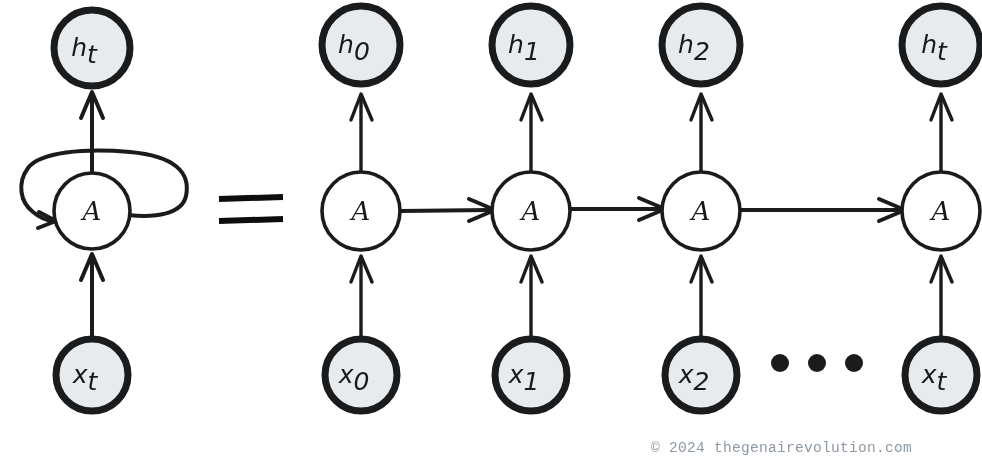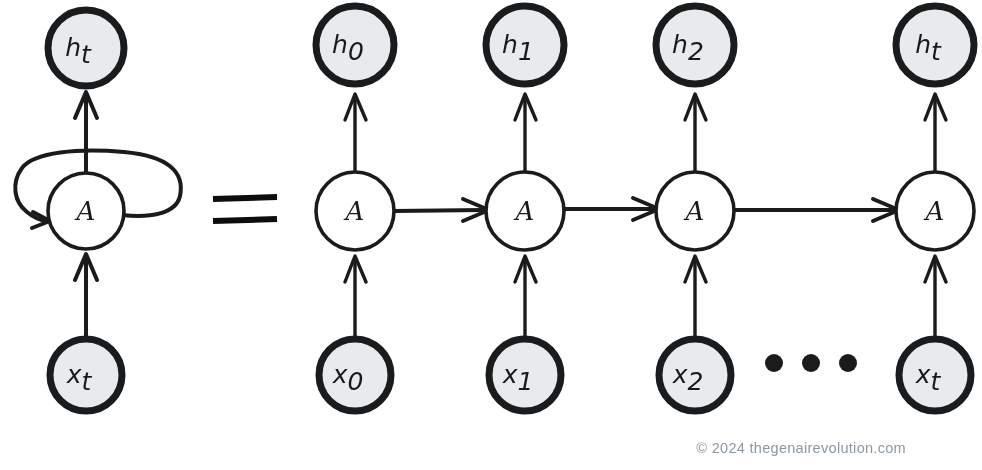--- a/index.html
+++ b/index.html
@@ -9,21 +9,21 @@
   }
   body {
     width: 982px;
     height: 470px;
     position: relative;
     overflow: hidden;
     font-family: "DejaVu Sans", sans-serif;
   }
   #diagram-root {
     position: absolute;
-    left: 0;
+    left: 6px;
     top: 0;
     width: 924px;
     height: 470px;
   }
   svg.canvas {
     display: block;
     width: 982px;
     height: 470px;
   }
   .node-label {
@@ -73,21 +73,21 @@
     stroke-width: 6;
     stroke-linecap: butt;
   }
   .dot {
     fill: #1a1b1c;
   }
   .copyright {
     position: absolute;
     right: 18px;
     bottom: 14px;
-    font-family: Liberation Sans, sans-serif;
+    font-family: Liberation Mono, monospace;
     font-size: 14.5px;
     color: #8e98a3;
     letter-spacing: 0.3px;
     white-space: nowrap;
   }
 </style>
 </head>
 <body>
 
 <div id="diagram-root">

